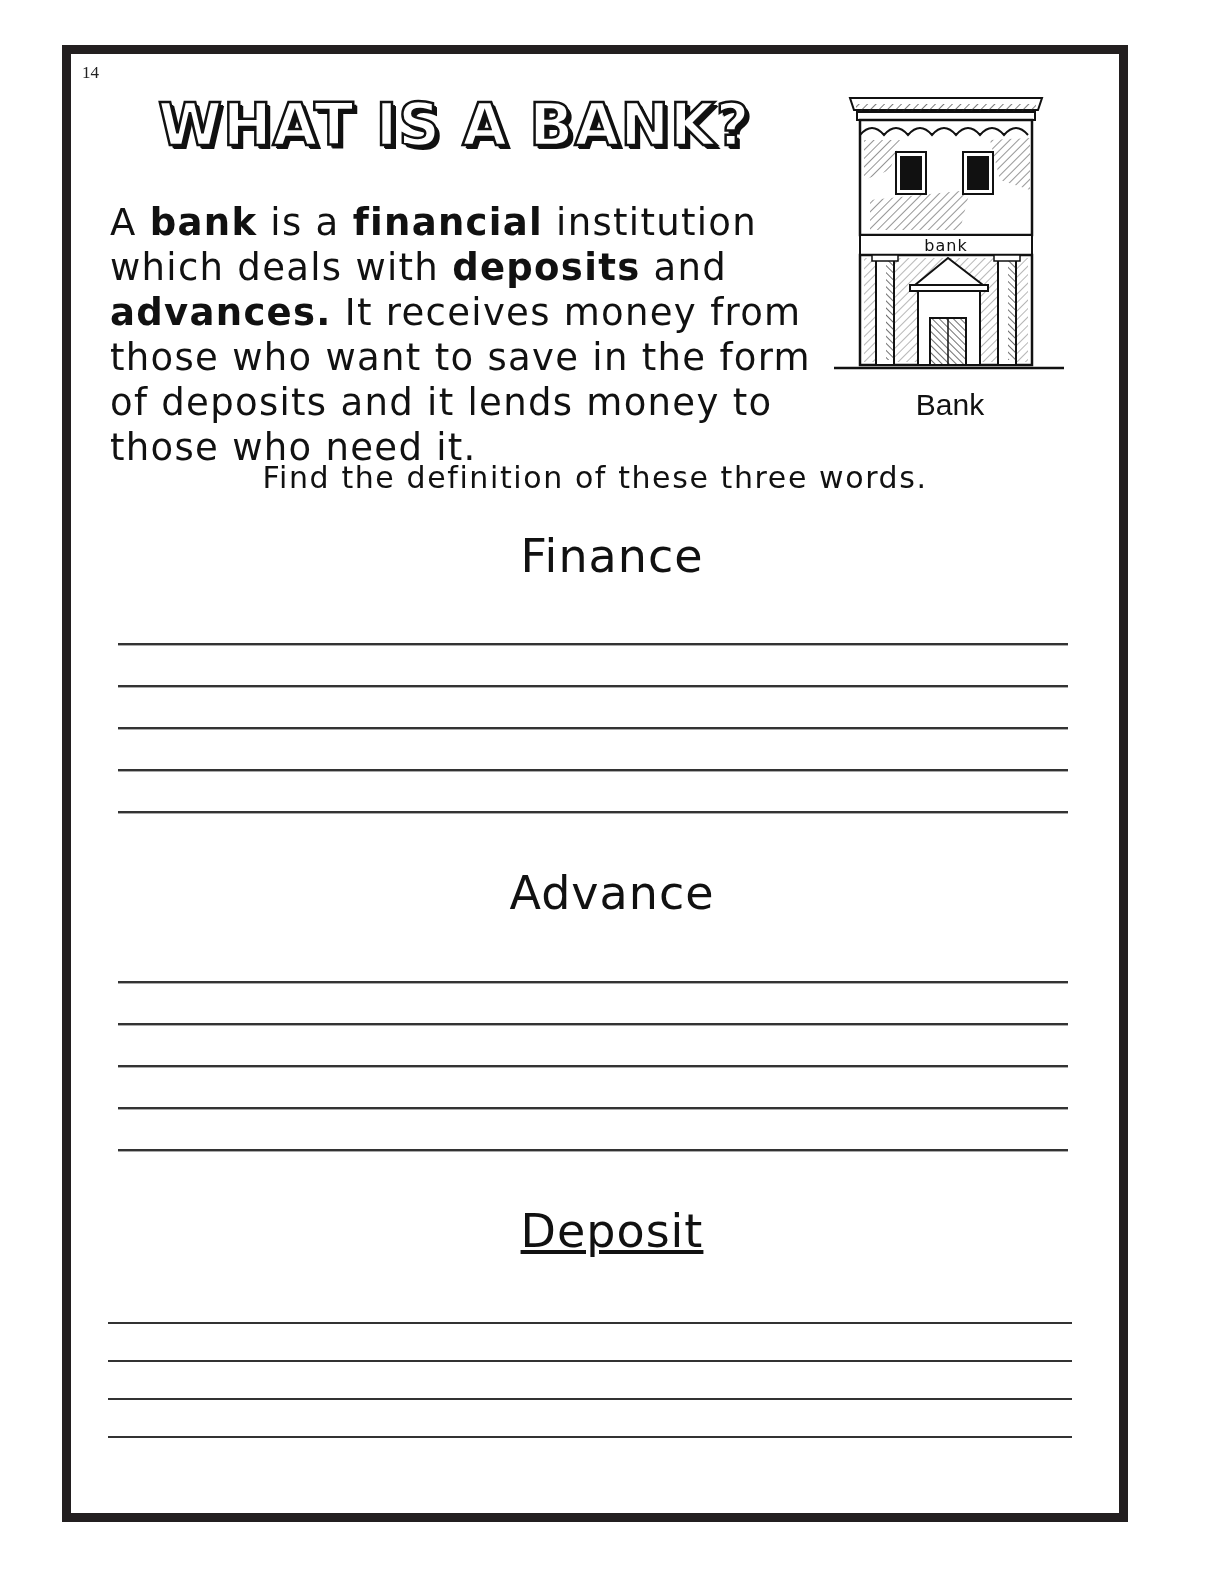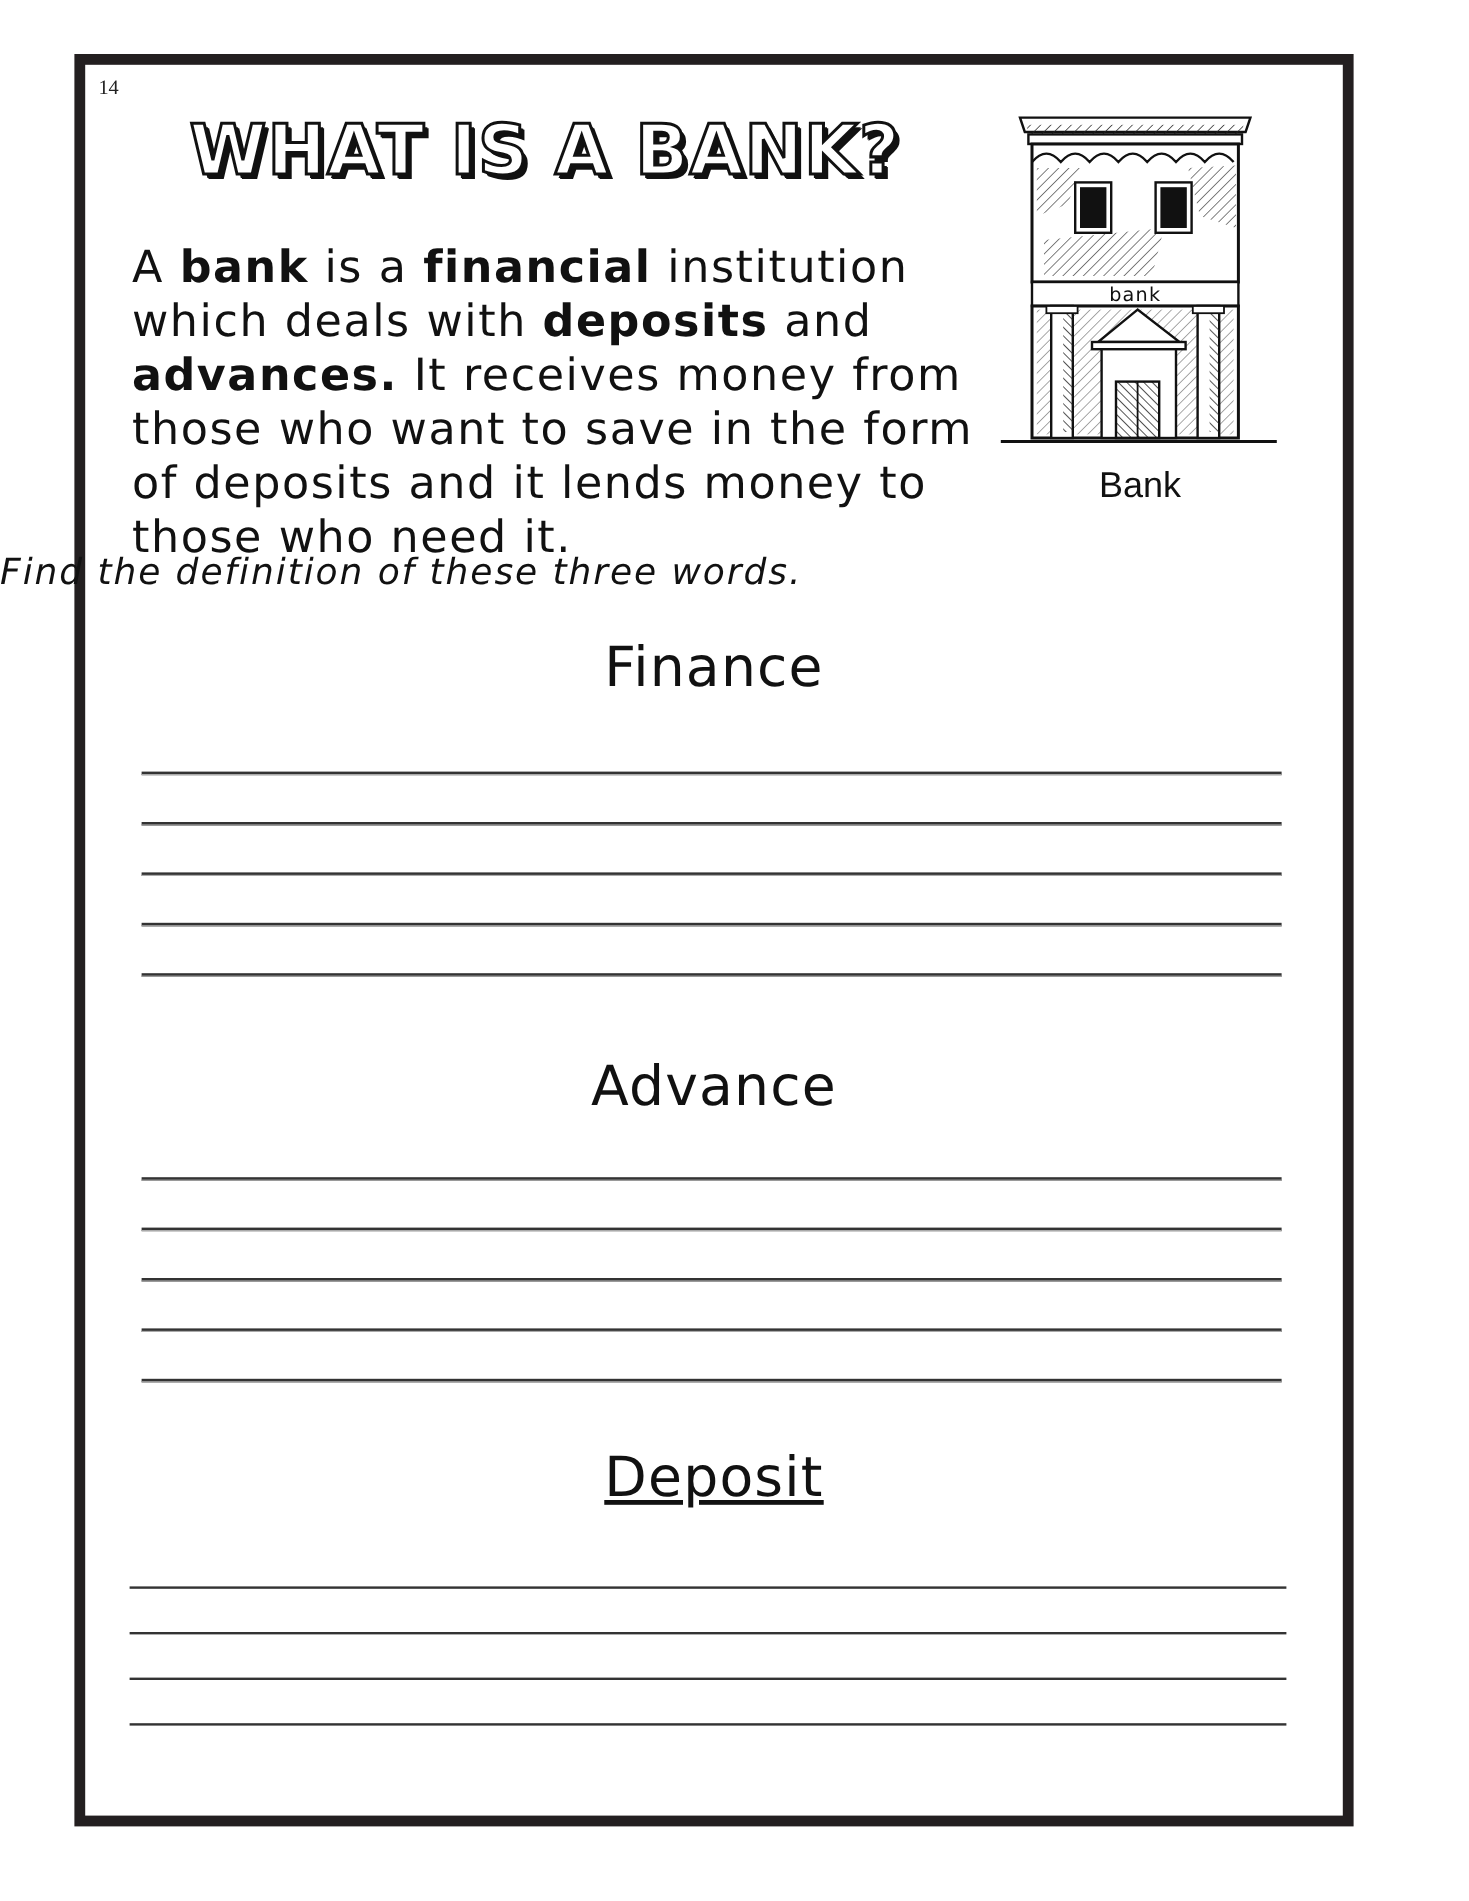--- a/index.html
+++ b/index.html
@@ -75,30 +75,29 @@
       text-align: center;
       font-family: "Liberation Sans", sans-serif;
       font-size: 30px;
       color: #111;
     }
     .instruction {
       position: absolute;
       left: 0;
       width: 1190px;
       top: 460px;
-      text-align: left;
+      text-align: center;
       font-family: "DejaVu Sans", sans-serif;
       font-size: 30px;
       letter-spacing: 1.6px;
       color: #111;
-      font-style: italic;
     }
     .word-heading {
       position: absolute;
-      left: 0;
+      left: 17px;
       width: 1190px;
       text-align: center;
       font-family: "DejaVu Sans", sans-serif;
       font-size: 46px;
       letter-spacing: 1px;
       color: #111;
       line-height: 1;
     }
     .write-line {
       position: absolute;
@@ -175,21 +174,21 @@
 
 <div class="instruction">Find the definition of these three words.</div>
 
 <div class="word-heading" style="top:533px;">Finance</div>
 <div class="write-line" style="left:118px;top:643px;width:950px;"></div>
 <div class="write-line" style="left:118px;top:685px;width:950px;"></div>
 <div class="write-line" style="left:118px;top:727px;width:950px;"></div>
 <div class="write-line" style="left:118px;top:769px;width:950px;"></div>
 <div class="write-line" style="left:118px;top:811px;width:950px;"></div>
 
-<div class="word-heading" style="top:870px;margin-top:12px;">Advance</div>
+<div class="word-heading" style="top:870px;">Advance</div>
 <div class="write-line" style="left:118px;top:981px;width:950px;"></div>
 <div class="write-line" style="left:118px;top:1023px;width:950px;"></div>
 <div class="write-line" style="left:118px;top:1065px;width:950px;"></div>
 <div class="write-line" style="left:118px;top:1107px;width:950px;"></div>
 <div class="write-line" style="left:118px;top:1149px;width:950px;"></div>
 
 <div class="word-heading" style="top:1208px;text-decoration:underline;">Deposit</div>
 <div class="write-line" style="left:108px;top:1322px;width:964px;border-bottom:none;"></div>
 <div class="write-line" style="left:108px;top:1360px;width:964px;border-bottom:none;"></div>
 <div class="write-line" style="left:108px;top:1398px;width:964px;border-bottom:none;"></div>

